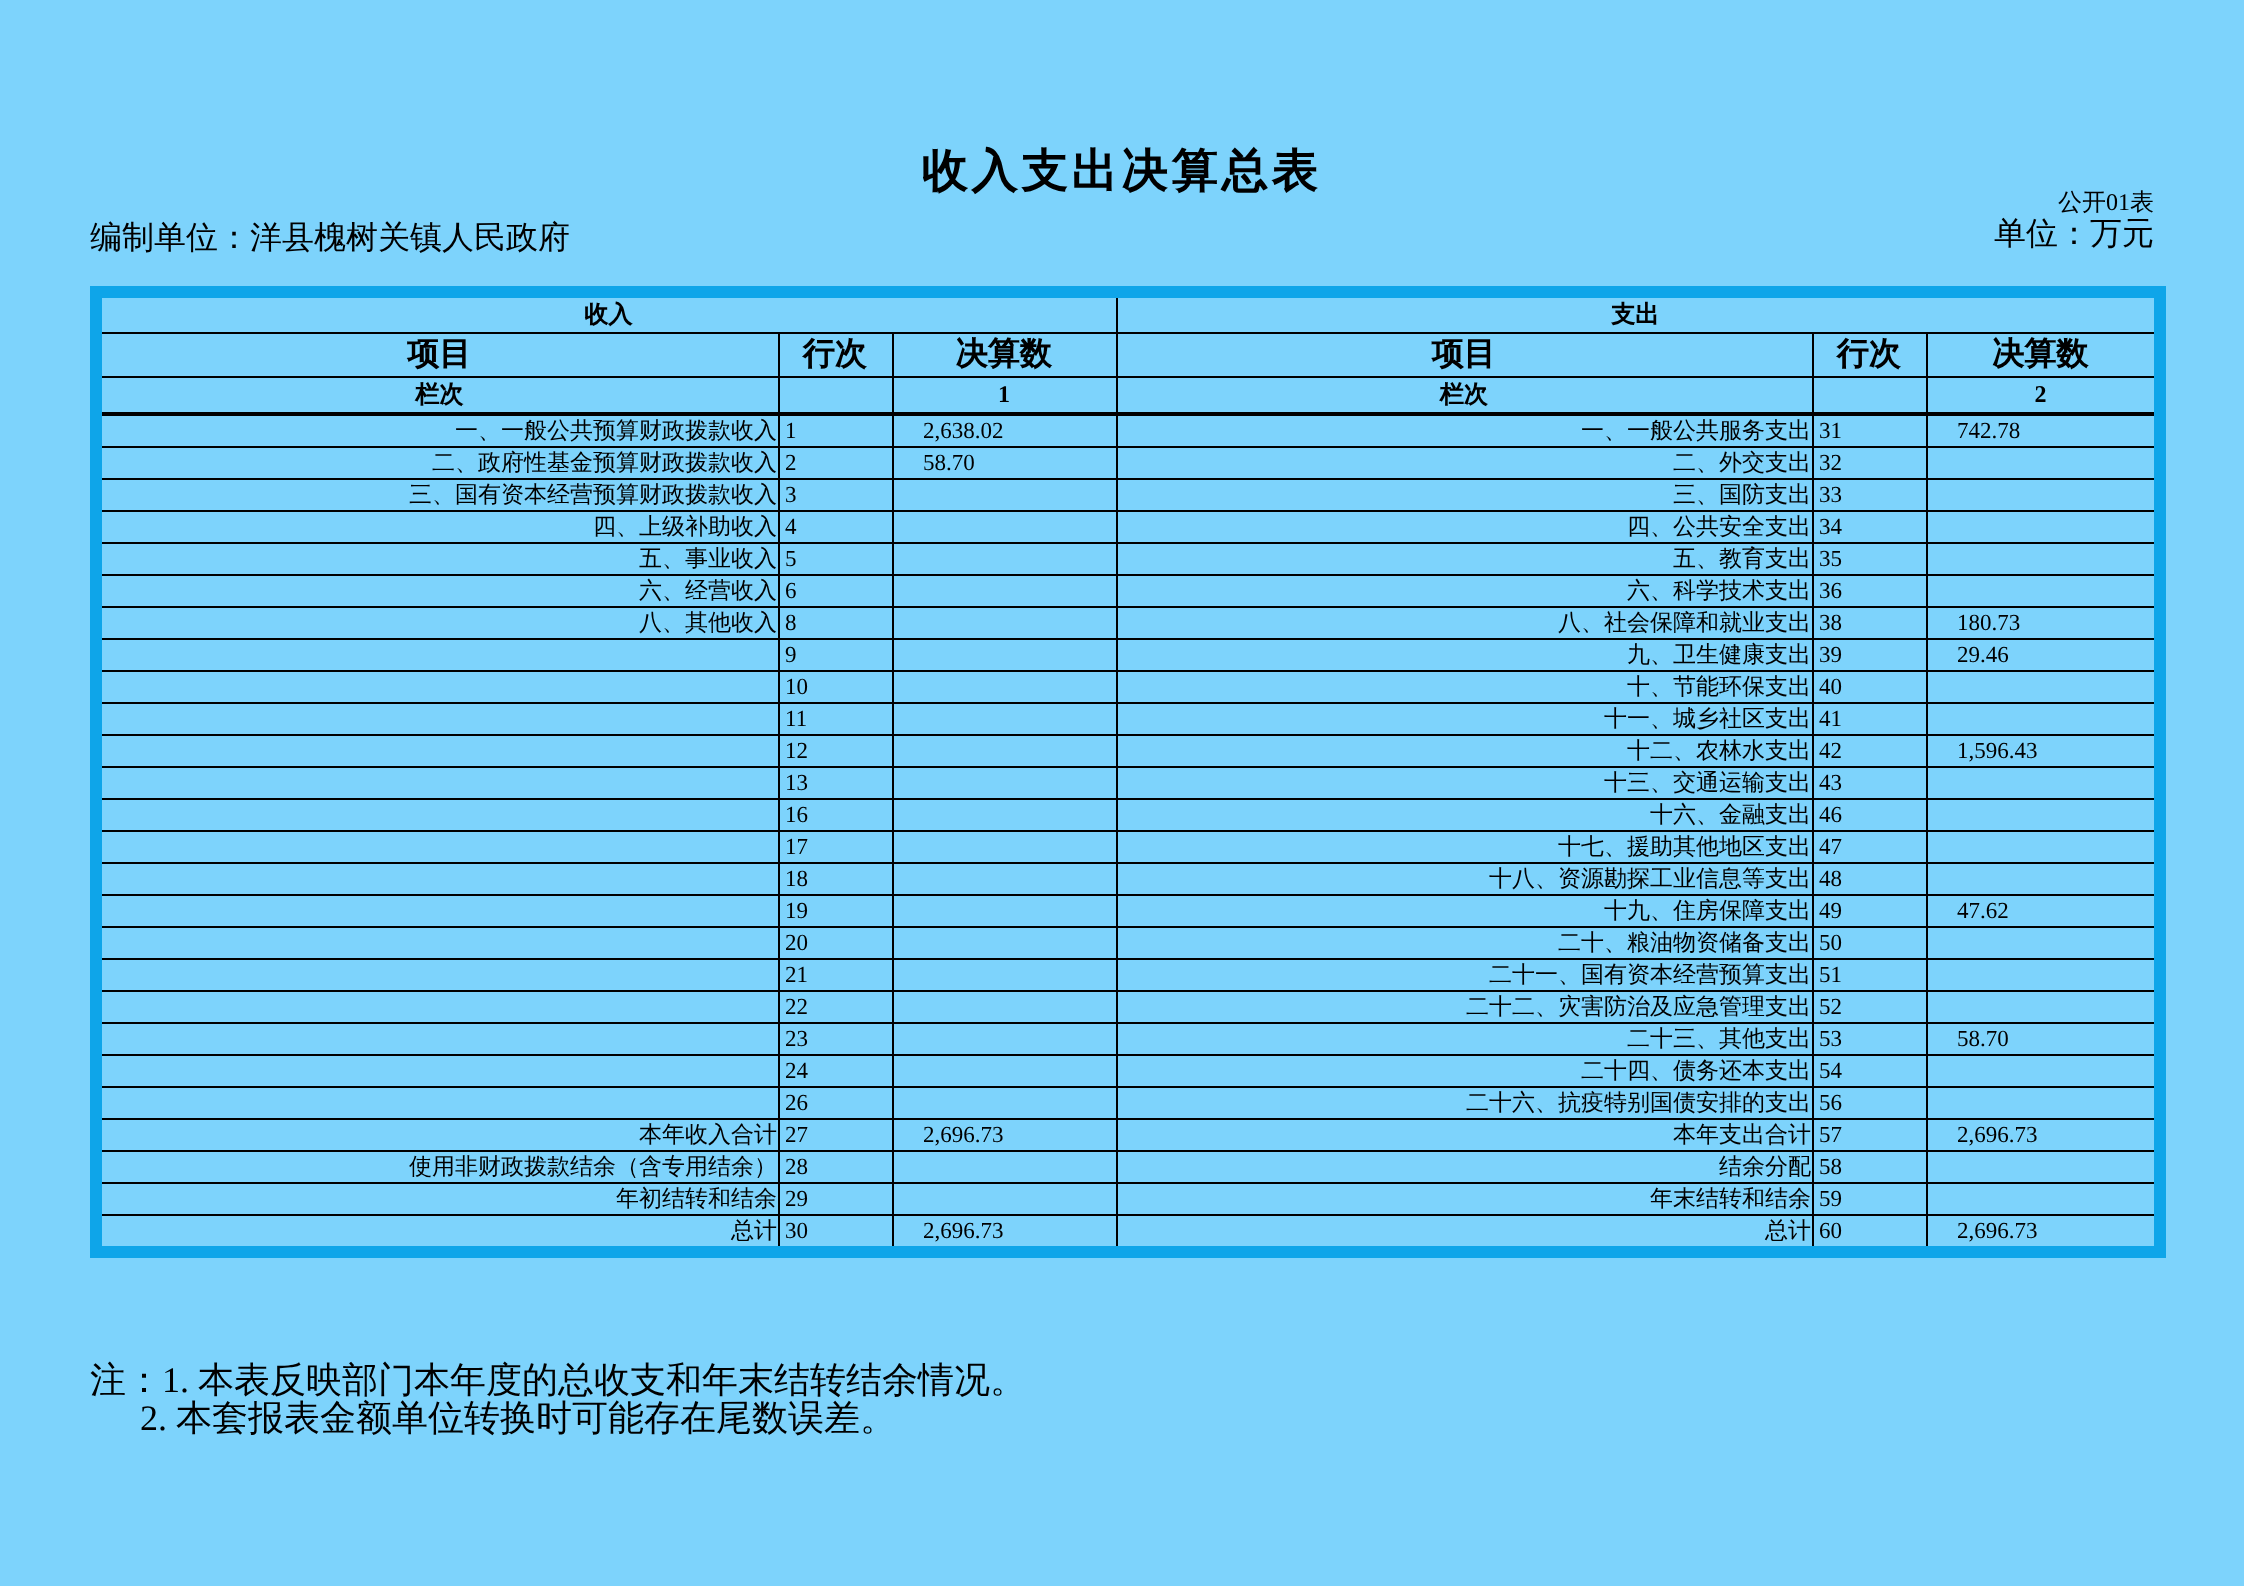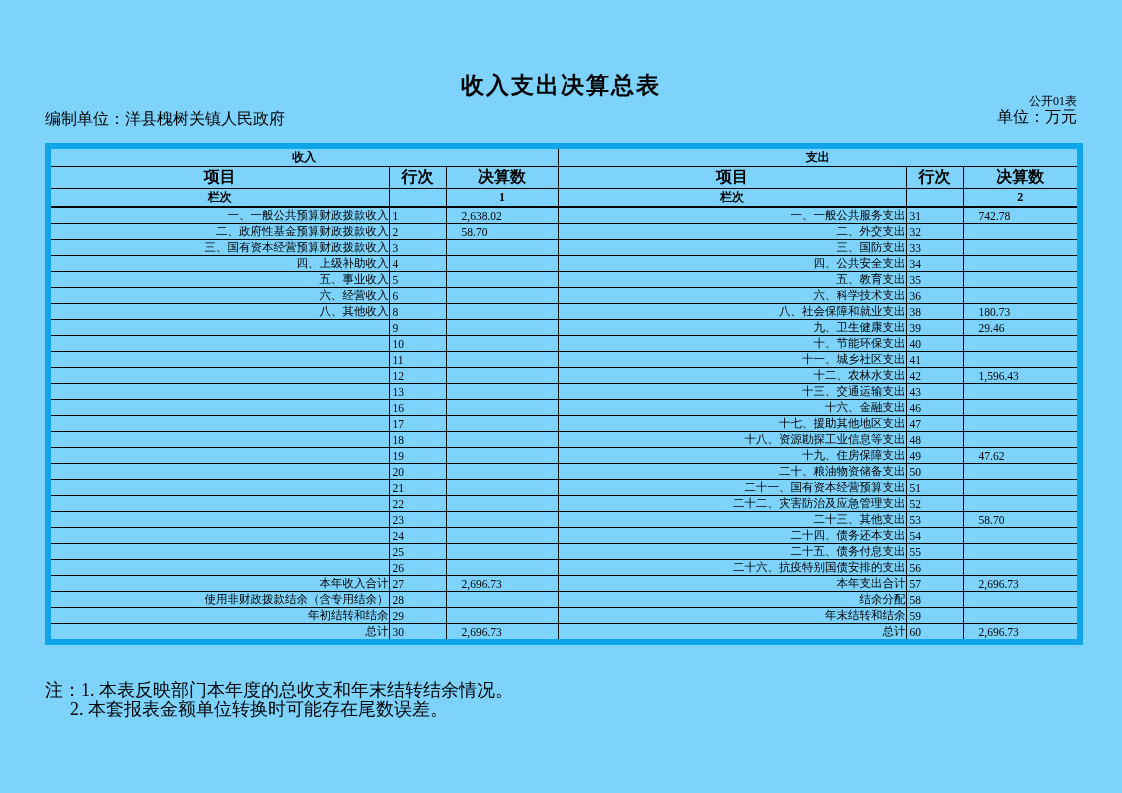--- a/index.html
+++ b/index.html
@@ -246,28 +246,20 @@
         <tr class="data-row">
           <td class="cell-item"></td>
           <td class="cell-line">24</td>
           <td class="cell-amount"></td>
           <td class="cell-item">二十四、债务还本支出</td>
           <td class="cell-line">54</td>
           <td class="cell-amount"></td>
         </tr>
         <tr class="data-row">
           <td class="cell-item"></td>
-          <td class="cell-line">25</td>
-          <td class="cell-amount"></td>
-          <td class="cell-item">二十五、债务付息支出</td>
-          <td class="cell-line">55</td>
-          <td class="cell-amount"></td>
-        </tr>
-        <tr class="data-row">
-          <td class="cell-item"></td>
           <td class="cell-line">26</td>
           <td class="cell-amount"></td>
           <td class="cell-item">二十六、抗疫特别国债安排的支出</td>
           <td class="cell-line">56</td>
           <td class="cell-amount"></td>
         </tr>
         <tr class="data-row">
           <td class="cell-item">本年收入合计</td>
           <td class="cell-line">27</td>
           <td class="cell-amount">2,696.73</td>

